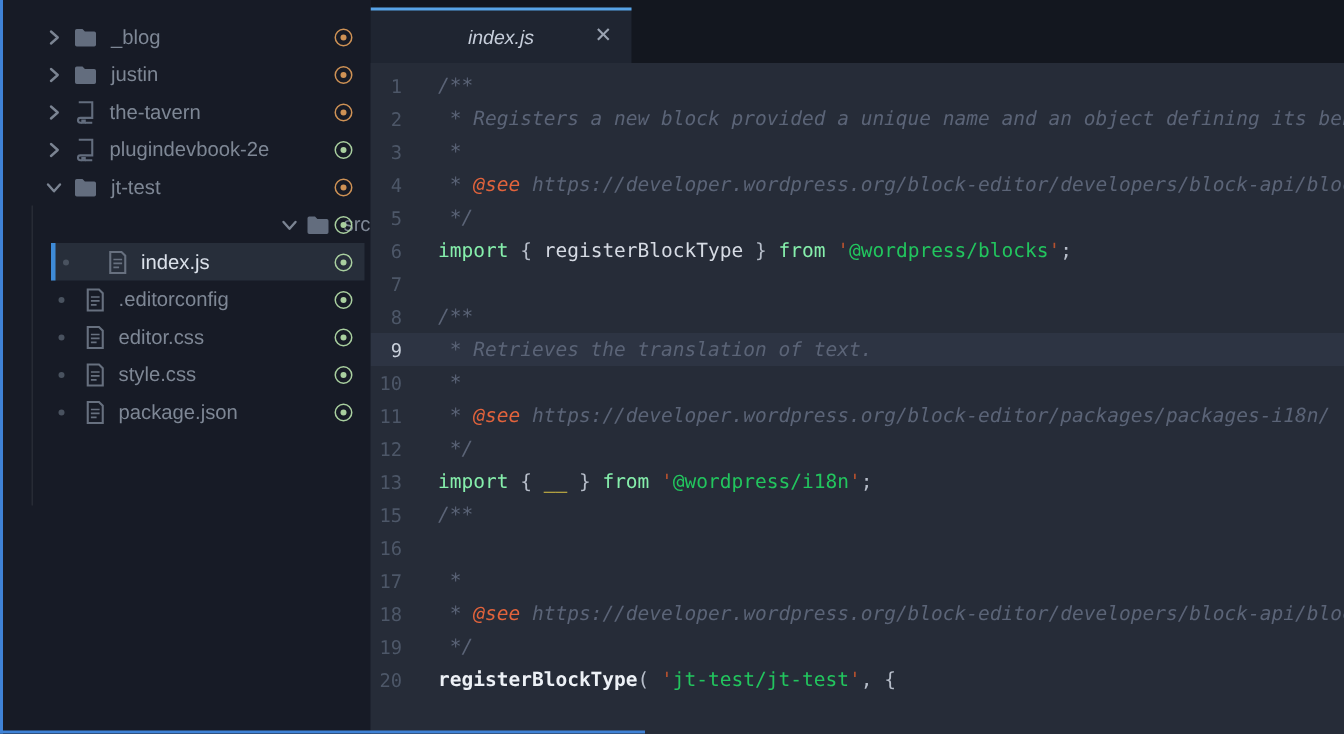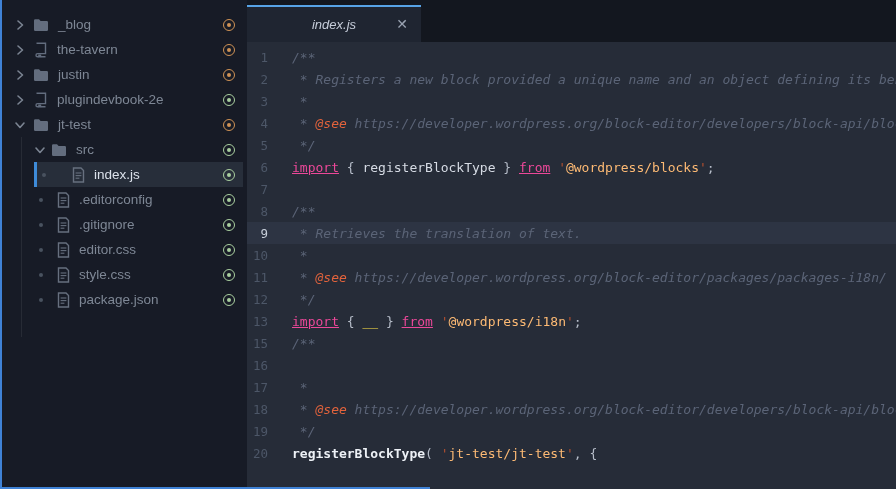--- a/index.html
+++ b/index.html
@@ -21,23 +21,23 @@
   .tree{padding-top:12px;position:relative;}
   .indent-guide{position:absolute;left:19px;top:137px;width:1px;height:200px;background:rgba(255,255,255,0.07);}
   .row{
     height:25px;display:flex;align-items:center;position:relative;
     color:#7e8795;font-size:13.5px;cursor:pointer;white-space:nowrap;
   }
   .row .label{margin-left:9px;}
   .row .marker{flex:none;display:flex;align-items:center;justify-content:center;width:16px;height:16px;}
   .row .tree-icon{flex:none;display:flex;align-items:center;}
   .row .target{position:absolute;right:11px;top:6px;width:14px;height:14px;display:flex;align-items:center;justify-content:center;}
-  .lvl0{padding-left:10px;}
+  .lvl0{padding-left:26px;}
   .lvl0 .tree-icon{margin-left:5px;}
-  .lvl-src{padding-left:30px;}
+  .lvl-src{justify-content:flex-end;}
   .lvl-src .tree-icon{margin-left:3px;}
   .lvl-file{padding-left:31px;text-align:right;}
   .lvl-file .tree-icon{margin-left:8px;}
   .lvl-index{
     margin-left:32px;width:calc(100% - 32px - 6px);
     background:#272e3a;padding-left:2px;
   }
   .lvl-index::before{
     content:"";position:absolute;left:0;top:0;width:3px;height:25px;background:#3e8bd8;
   }
@@ -66,26 +66,26 @@
   }
   .code{position:absolute;left:0;top:42px;right:0;bottom:0;background:#262c38;padding-top:4px;
         font-family:"DejaVu Sans Mono",monospace;font-size:13px;}
   .code-line{height:22px;display:flex;align-items:center;white-space:pre;}
   .code-line.current{background:#2d3443;}
   .ln{flex:none;width:45px;padding-right:24px;box-sizing:border-box;text-align:right;color:#4d5768;font-size:12.5px;}
   .code-line.current .ln{color:#c8cfda;}
   .src{flex:1;overflow:hidden;}
   .t-c{color:#5b6477;font-style:italic;}
   .t-tag{color:#e2633c;font-style:italic;margin-top:28px;}
-  .t-k{color:#ec4899;text-decoration:underline;}
+  .t-k{color:#86efac;}
   .t-p{color:#b6bdc9;}
   .t-i{color:#d6dbe4;}
   .t-f{color:#edf1f6;font-weight:bold;}
   .t-q{color:#b5512f;}
-  .t-s{color:#fdba74;text-align:right;}
+  .t-s{color:#22c55e;text-align:right;}
   .t-u{color:#fde047;}
   svg{display:block;}
 </style>
 </head>
 <body>
 
 <div class="accent-left"></div>
 <div class="statusbar-sliver"></div>
 
 <div class="sidebar">
@@ -117,20 +117,42 @@
       <div class="row lvl0">
         <span class="marker">
           <span>
             <svg xmlns="http://www.w3.org/2000/svg" width="16" height="16" viewBox="0 0 16 16">
               <polyline points="6,4 10.5,8 6,12" fill="none" stroke="#7b8492" stroke-width="1.6" stroke-linecap="round" stroke-linejoin="round"></polyline>
             </svg>
           </span>
         </span>
         <span class="tree-icon">
           <span>
+            <svg xmlns="http://www.w3.org/2000/svg" width="16" height="14" viewBox="0 0 16 14">
+              <path d="M1 2.5 A1.2 1.2 0 0 1 2.2 1.3 H6 L7.6 3 H13.8 A1.2 1.2 0 0 1 15 4.2 V11.8 A1.2 1.2 0 0 1 13.8 13 H2.2 A1.2 1.2 0 0 1 1 11.8 Z" fill="#636d7e"></path>
+            </svg>
+          </span>
+        </span>
+        <span class="label">justin</span>
+        <span class="target">
+          <span class="target-ring target-orange">
+            <span class="target-dot"></span>
+          </span>
+        </span>
+      </div>
+      <div class="row lvl0">
+        <span class="marker">
+          <span>
+            <svg xmlns="http://www.w3.org/2000/svg" width="16" height="16" viewBox="0 0 16 16">
+              <polyline points="6,4 10.5,8 6,12" fill="none" stroke="#7b8492" stroke-width="1.6" stroke-linecap="round" stroke-linejoin="round"></polyline>
+            </svg>
+          </span>
+        </span>
+        <span class="tree-icon">
+          <span>
             <svg xmlns="http://www.w3.org/2000/svg" width="15" height="16" viewBox="0 0 15 16">
               <path d="M3.5 1.2 H12.5 V11.6 H4.6 A1.6 1.6 0 0 0 3 13.2 A1.6 1.6 0 0 0 4.6 14.8 H12.5" fill="none" stroke="#636d7e" stroke-width="1.4"></path>
               <path d="M5.2 12.6 v3 l1.5-1.2 1.5 1.2 v-3 z" fill="#636d7e"></path>
             </svg>
           </span>
         </span>
         <span class="label">the-tavern</span>
         <span class="target">
           <span class="target-ring target-orange">
             <span class="target-dot"></span>
@@ -140,42 +162,20 @@
       <div class="row lvl0">
         <span class="marker">
           <span>
             <svg xmlns="http://www.w3.org/2000/svg" width="16" height="16" viewBox="0 0 16 16">
               <polyline points="6,4 10.5,8 6,12" fill="none" stroke="#7b8492" stroke-width="1.6" stroke-linecap="round" stroke-linejoin="round"></polyline>
             </svg>
           </span>
         </span>
         <span class="tree-icon">
           <span>
-            <svg xmlns="http://www.w3.org/2000/svg" width="16" height="14" viewBox="0 0 16 14">
-              <path d="M1 2.5 A1.2 1.2 0 0 1 2.2 1.3 H6 L7.6 3 H13.8 A1.2 1.2 0 0 1 15 4.2 V11.8 A1.2 1.2 0 0 1 13.8 13 H2.2 A1.2 1.2 0 0 1 1 11.8 Z" fill="#636d7e"></path>
-            </svg>
-          </span>
-        </span>
-        <span class="label">justin</span>
-        <span class="target">
-          <span class="target-ring target-orange">
-            <span class="target-dot"></span>
-          </span>
-        </span>
-      </div>
-      <div class="row lvl0">
-        <span class="marker">
-          <span>
-            <svg xmlns="http://www.w3.org/2000/svg" width="16" height="16" viewBox="0 0 16 16">
-              <polyline points="6,4 10.5,8 6,12" fill="none" stroke="#7b8492" stroke-width="1.6" stroke-linecap="round" stroke-linejoin="round"></polyline>
-            </svg>
-          </span>
-        </span>
-        <span class="tree-icon">
-          <span>
             <svg xmlns="http://www.w3.org/2000/svg" width="15" height="16" viewBox="0 0 15 16">
               <path d="M3.5 1.2 H12.5 V11.6 H4.6 A1.6 1.6 0 0 0 3 13.2 A1.6 1.6 0 0 0 4.6 14.8 H12.5" fill="none" stroke="#636d7e" stroke-width="1.4"></path>
               <path d="M5.2 12.6 v3 l1.5-1.2 1.5 1.2 v-3 z" fill="#636d7e"></path>
             </svg>
           </span>
         </span>
         <span class="label">plugindevbook-2e</span>
         <span class="target">
           <span class="target-ring target-green">
             <span class="target-dot"></span>
@@ -255,41 +255,20 @@
           <span>
             <svg xmlns="http://www.w3.org/2000/svg" width="13" height="16" viewBox="0 0 13 16">
               <path d="M1.5 1 H9 L11.5 3.5 V15 H1.5 Z" fill="none" stroke="#67707f" stroke-width="1.4"></path>
               <line x1="3.6" y1="6" x2="9.4" y2="6" stroke="#67707f" stroke-width="1.1"></line>
               <line x1="3.6" y1="8.6" x2="9.4" y2="8.6" stroke="#67707f" stroke-width="1.1"></line>
               <line x1="3.6" y1="11.2" x2="7.4" y2="11.2" stroke="#67707f" stroke-width="1.1"></line>
             </svg>
           </span>
         </span>
         <span class="label">.editorconfig</span>
-        <span class="target">
-          <span class="target-ring target-green">
-            <span class="target-dot"></span>
-          </span>
-        </span>
-      </div>
-      <div class="row lvl-file">
-        <span class="marker">
-          <span class="dot-marker"></span>
-        </span>
-        <span class="tree-icon">
-          <span>
-            <svg xmlns="http://www.w3.org/2000/svg" width="13" height="16" viewBox="0 0 13 16">
-              <path d="M1.5 1 H9 L11.5 3.5 V15 H1.5 Z" fill="none" stroke="#67707f" stroke-width="1.4"></path>
-              <line x1="3.6" y1="6" x2="9.4" y2="6" stroke="#67707f" stroke-width="1.1"></line>
-              <line x1="3.6" y1="8.6" x2="9.4" y2="8.6" stroke="#67707f" stroke-width="1.1"></line>
-              <line x1="3.6" y1="11.2" x2="7.4" y2="11.2" stroke="#67707f" stroke-width="1.1"></line>
-            </svg>
-          </span>
-        </span>
-        <span class="label">.gitignore</span>
         <span class="target">
           <span class="target-ring target-green">
             <span class="target-dot"></span>
           </span>
         </span>
       </div>
       <div class="row lvl-file">
         <span class="marker">
           <span class="dot-marker"></span>
         </span>

